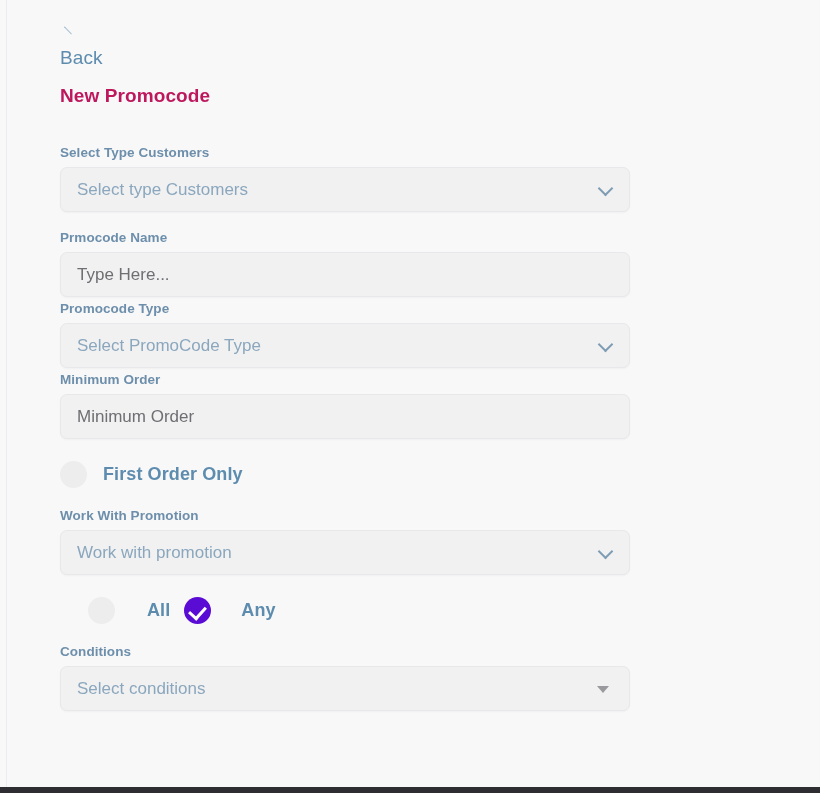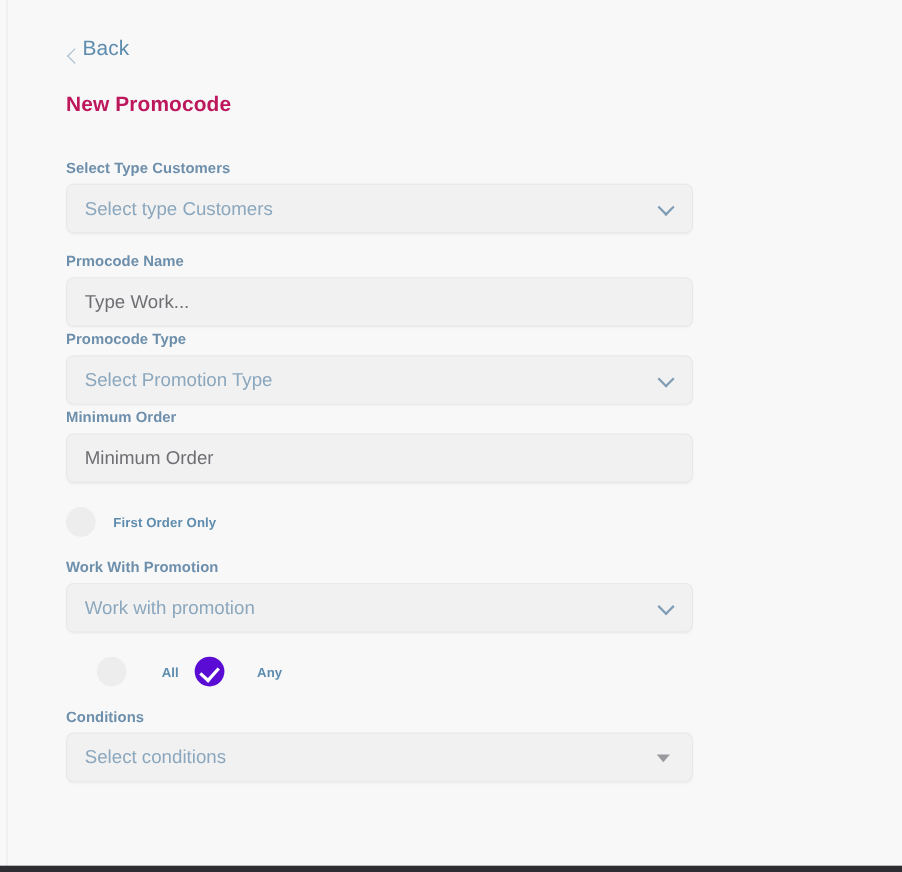--- a/index.html
+++ b/index.html
@@ -41,25 +41,26 @@
     left: 0;
     top: 0;
     width: 820px;
     height: 787px;
     padding: 30px 0 0 60px;
   }
 
   
   .back-row {
     display: flex;
-    align-items: flex-end;
-    gap: 2px;
+    align-items: flex-start;
+    gap: 16px;
     height: 26px;
     cursor: pointer;
     width: 90px;
+    flex-direction: column;
   }
   .back-chevron {
     display: block;
     width: 10px;
     height: 10px;
     border-left: 1.6px solid #a9bfd0;
     border-bottom: 1.6px solid #a9bfd0;
     transform: rotate(45deg);
     margin-left: 3px;
   }
@@ -168,21 +169,21 @@
     left: 8px;
     top: 6px;
     width: 8px;
     height: 13px;
     border-right: 3px solid #ffffff;
     border-bottom: 3px solid #ffffff;
     transform: rotate(42deg);
   }
 
   .radio-text {
-    font-size: 12px;
+    font-size: 18px;
     font-weight: 700;
     color: #5d8cae;
     letter-spacing: 0.1px;
   }
 
   .radio-row .radio-text { margin-left: 16px; }
   .radio-row .radio-circle + .radio-text { margin-left: 16px; }
   .radio-row .radio-text + .radio-circle { margin-left: 16px; }
 
   
@@ -213,28 +214,28 @@
       <span class="field-label">Select Type Customers</span>
       <div class="control select">
         <span class="value">Select type Customers</span>
         <span class="chevron-icon"></span>
       </div>
     </div>
 
     <div class="field">
       <span class="field-label">Prmocode Name</span>
       <div class="control text">
-        <span class="value">Type Work...</span>
+        <span class="value">Type Here...</span>
       </div>
     </div>
 
     <div class="field">
       <span class="field-label">Promocode Type</span>
       <div class="control select">
-        <span class="value">Select Promotion Type</span>
+        <span class="value">Select PromoCode Type</span>
         <span class="chevron-icon"></span>
       </div>
     </div>
 
     <div class="field tight">
       <span class="field-label">Minimum Order</span>
       <div class="control text">
         <span class="value">Minimum Order</span>
       </div>
     </div>

